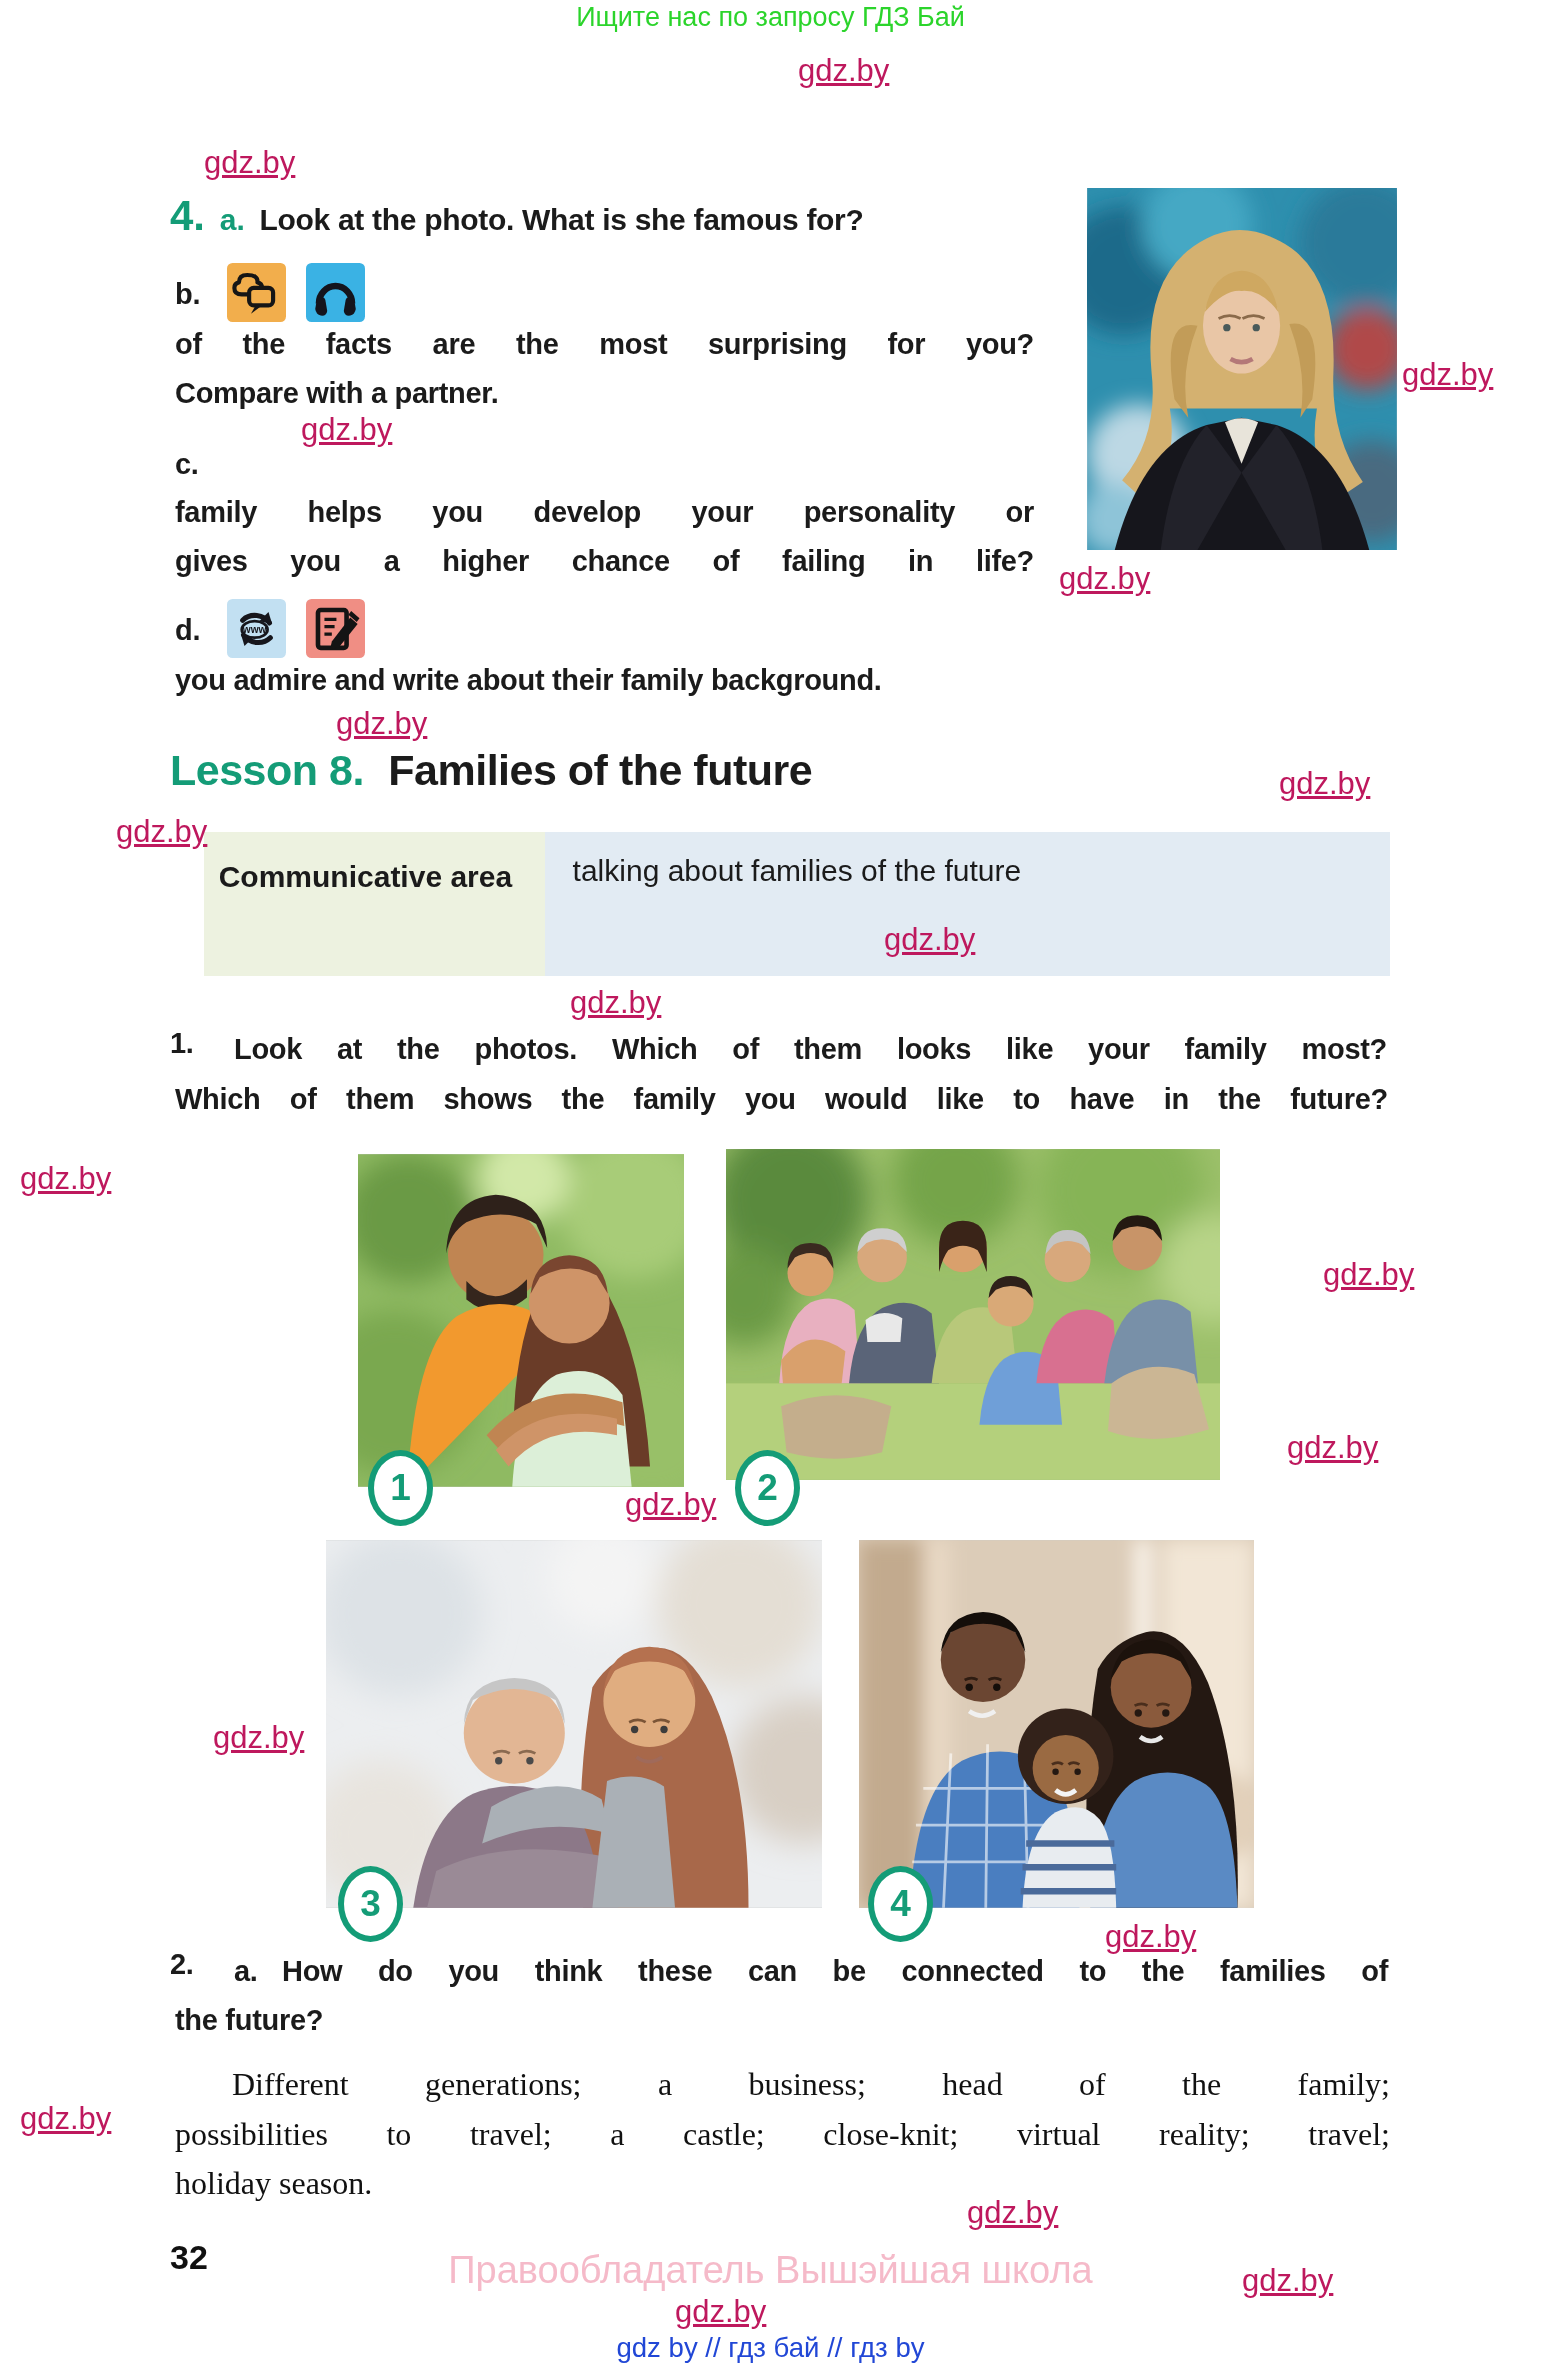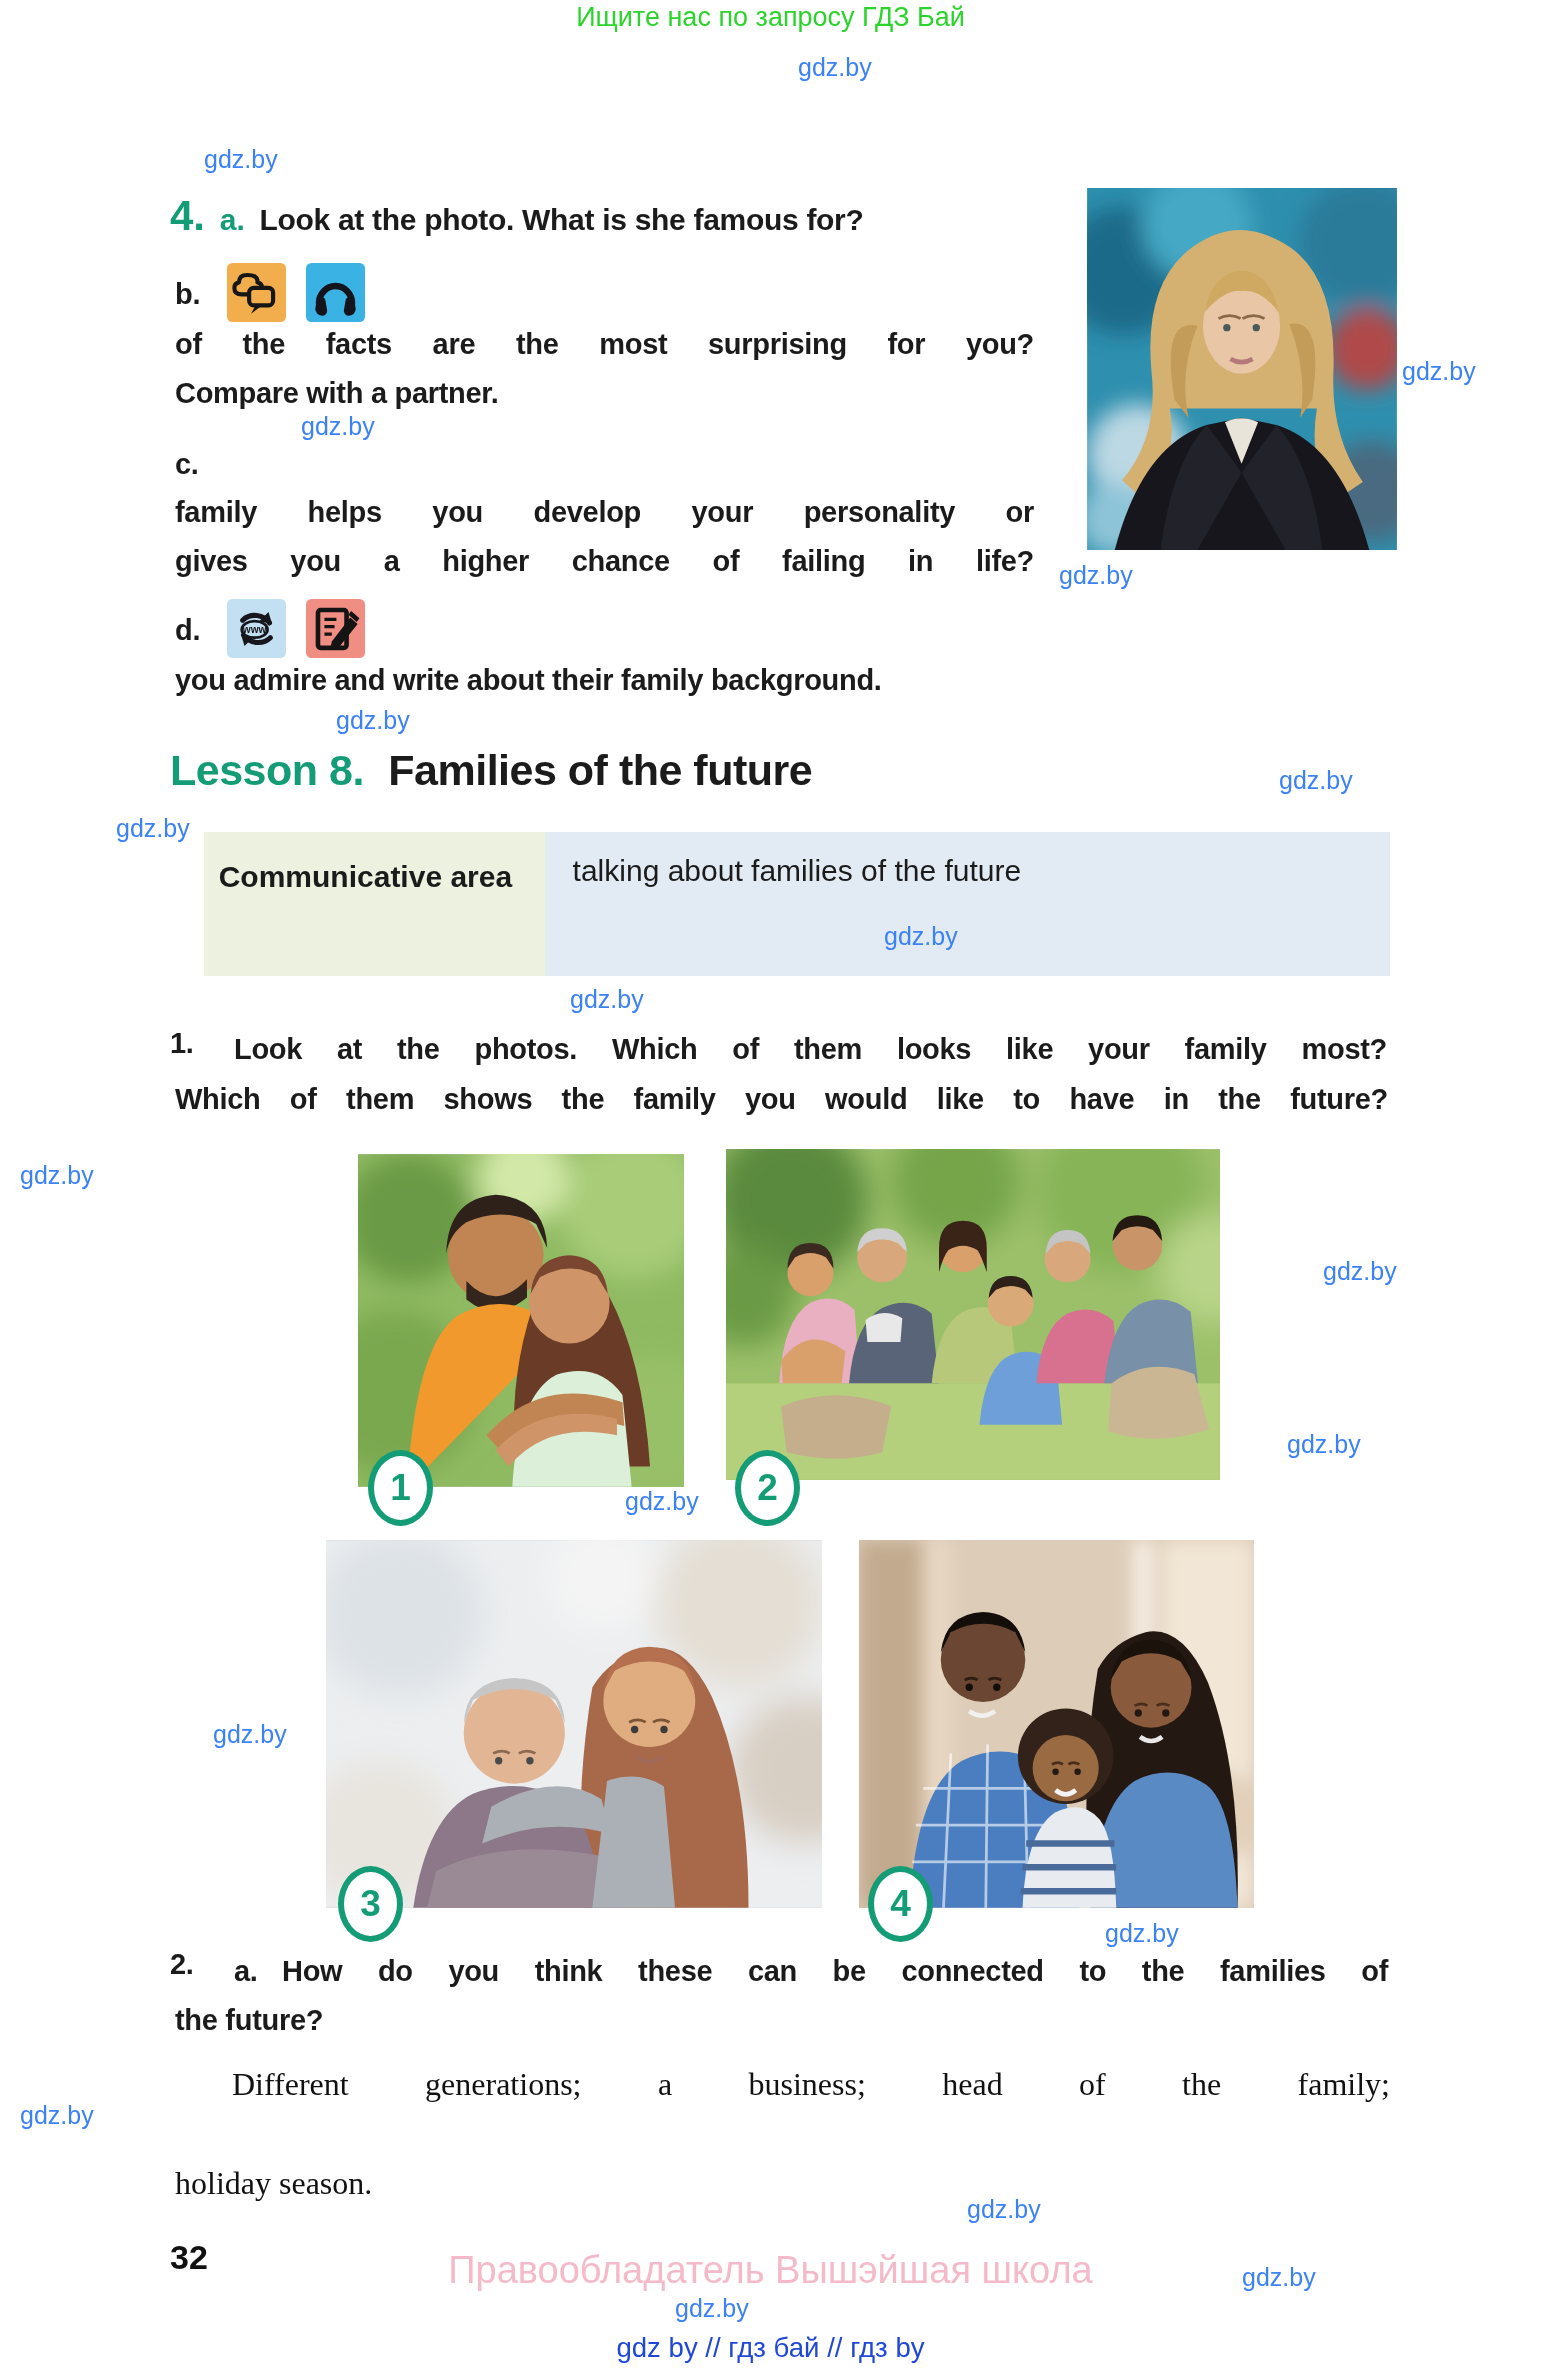--- a/index.html
+++ b/index.html
@@ -1,20 +1,20 @@
 <!DOCTYPE html>
 <html style="font-size:14.7px"><head>
 <meta charset="utf-8">
 <style>
   html,body{margin:0;padding:0;background:#888;}
   .canvas{position:relative;width:1541px;height:2377px;background:#ffffff;overflow:hidden;
           font-family:"Liberation Sans", sans-serif;color:#1b1b1b;margin:0 auto;}
   .abs{position:absolute;}
   .notice{left:0;right:0;top:1.8px;text-align:center;font-size:27px;color:#2bd42b;}
-  .wm{position:absolute;font-size:25px;color:#3b82f6;white-space:nowrap;}
+  .wm{position:absolute;font-size:31px;color:#be185d;white-space:nowrap;text-decoration:underline;}
   .tl{color:#149c77;font-weight:bold;}
   .num-big{font-size:42px;line-height:1;}
   .sub{font-size:30px;line-height:1;}
   .line{position:absolute;font-weight:bold;font-size:29px;letter-spacing:-0.3px;line-height:1.15;color:#1b1b1b;}
   .just{text-align:justify;text-align-last:justify;}
   .exrow{position:absolute;display:flex;align-items:baseline;gap:14.7px;font-weight:bold;}
   .lesson{position:absolute;font-weight:bold;font-size:43px;letter-spacing:-0.5px;white-space:nowrap;}
   .table{position:absolute;left:204px;top:832px;width:1186px;height:144px;display:flex;}
   .cell-l{width:341px;background:#edf2e0;box-sizing:border-box;padding:22px 9.2px 0 14.7px;
           font-weight:bold;font-size:30px;line-height:1.55;}
@@ -302,20 +302,21 @@
   <div class="badge" style="left:868px;top:1866px;">
     <span>4</span>
   </div>
 
   <span class="line tl num-big" style="left:170px;top:1948px;">2.</span>
   <span class="line tl" style="left:234px;top:1955px;">a.</span>
   <div class="line just" style="left:282px;top:1955px;width:1106px;">How do you think these can be connected to the families of</div>
   <div class="line" style="left:175px;top:2004px;width:1106px;">the future?</div>
 
   <div class="serifline just" style="left:175px;top:2066px;width:1215px;text-indent:57px;">Different generations; a business; head of the family;</div>
+  <div class="serifline just" style="left:175px;top:2116px;width:1215px;">possibilities to travel; a castle; close-knit; virtual reality; travel;</div>
   <div class="serifline" style="left:175px;top:2165px;width:1215px;">holiday season.</div>
 
   <div class="pagenum">32</div>
   <div class="copyright">Правообладатель Вышэйшая школа</div>
   <div class="footer-links">gdz by  //  гдз бай  //  гдз by</div>
 
   <div id="wm-layer">
       <span class="wm" style="left: 798px; top: 53px;">gdz.by</span>
       <span class="wm" style="left: 204px; top: 145px;">gdz.by</span>
       <span class="wm" style="left: 1402px; top: 357px;">gdz.by</span>

